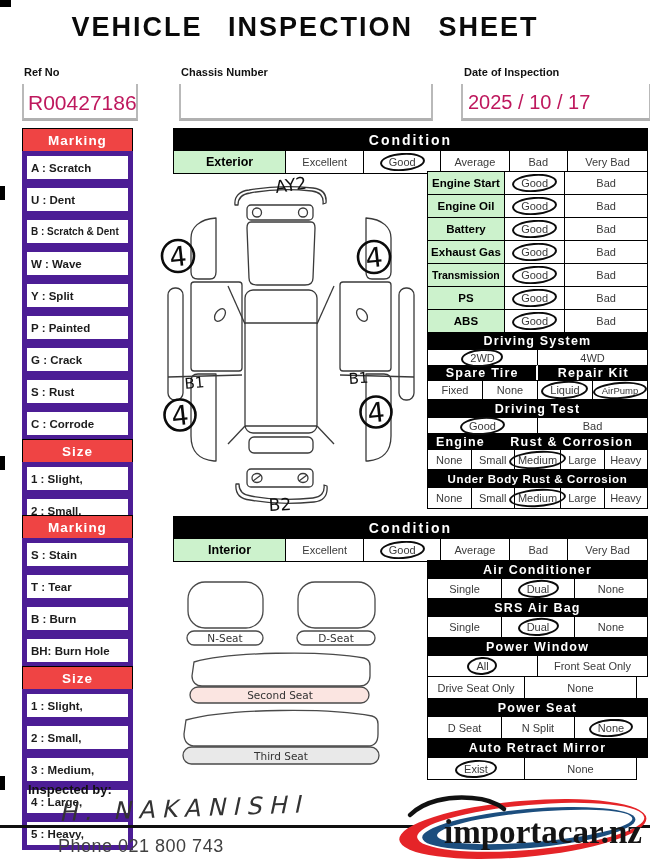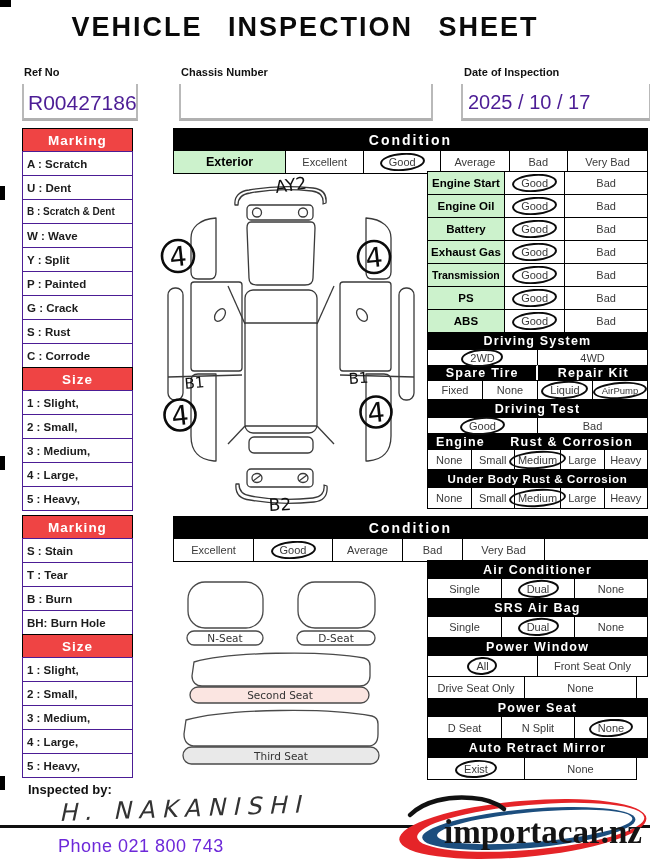--- a/index.html
+++ b/index.html
@@ -7,48 +7,48 @@
          font-family:"Liberation Sans",sans-serif;color:#111;}
   .abs{position:absolute;}
   .nub{position:absolute;background:#000;}
 
   
   .title{position:absolute;top:12px;left:0;right:40px;text-align:center;
          font-size:27px;font-weight:bold;letter-spacing:2px;word-spacing:16px;color:#0a0a0a;}
   .flabel{position:absolute;font-size:11px;font-weight:bold;color:#111;}
   .fieldbox{position:absolute;height:34px;border-left:2px solid #b9b9b9;border-right:2px solid #b9b9b9;
             border-bottom:3px solid #b0b0b0;background:#fff;}
-  .fieldval{position:absolute;font-size:21px;color:#4c1d95;white-space:nowrap;text-align:center;}
+  .fieldval{position:absolute;font-size:21px;color:#be185d;white-space:nowrap;text-align:center;}
 
   
   .legend{position:absolute;width:111px;}
   .lg-hdr{height:22px;background:#ef4444;color:#fff;display:flex;align-items:center;justify-content:center;
           font-size:13.5px;font-weight:bold;letter-spacing:1px;border:1px solid #000;}
-  .lg-row{height:23px;border:1px solid #4c1d95;margin-top:-1px;background:#fff;display:flex;align-items:center;
+  .lg-row{height:23px;border:5px solid #4c1d95;margin-top:-1px;background:#fff;display:flex;align-items:center;
           padding-left:4px;font-size:11.5px;font-weight:bold;color:#1c1c1c;white-space:nowrap;}
 
   
   .blk{position:absolute;}
   .row{display:flex;margin-top:-1px;}
   .blk > :first-child{margin-top:0;}
   .bar{background:#000;color:#fff;font-weight:bold;display:flex;align-items:center;justify-content:center;
        font-size:12.5px;letter-spacing:1.2px;border:1px solid #000;margin-top:-1px;}
   .bar2{justify-content:space-between;padding:0 14px 0 8px;}
   .cell{border:1px solid #000;margin-left:-1px;background:#fff;display:flex;align-items:center;
         justify-content:center;font-size:11px;color:#3a3a3a;white-space:nowrap;overflow:visible;}
   .row .cell:first-child{margin-left:0;}
   .glabel{background:#ccf2cc;font-weight:bold;color:#000;font-size:11.5px;}
   .mk{position:relative;display:inline-block;padding:0 5px;}
   .mk::after{content:"";position:absolute;left:-4px;right:-4px;top:-3px;bottom:-3px;
              border:2.6px solid #0b0b0b;border-radius:50%;transform:rotate(-4deg);}
 
   
   .inspected{position:absolute;font-size:13px;font-weight:bold;color:#111;}
   .botline{position:absolute;left:0;top:825px;width:650px;height:3px;background:#101010;}
-  .phone{position:absolute;font-size:18px;color:#6d28d9;letter-spacing:.5px;}
+  .phone{position:absolute;font-size:18px;color:#404040;letter-spacing:.5px;}
 
   svg text{font-family:"DejaVu Sans",sans-serif;}
   .logo-text{font-family:"Liberation Serif",serif;font-weight:bold;}
   .seat-label{font-size:10.5px;fill:#333;font-family:"Liberation Sans",sans-serif;}
 </style>
 </head>
 <body>
 
 <div class="sheet">
 
@@ -261,20 +261,21 @@
         </div>
       <div class="cell" style="width:45px;">
           <span>Heavy</span>
         </div>
     </div>
   </div>
 
   <div class="blk" style="left:173px;top:516px;width:475px;">
     <div class="bar" style="height:21px;font-size:14px;letter-spacing:2px;">Condition</div>
     <div class="row" style="height:24px;">
+      <div class="cell glabel" style="width:114px;font-size:12.5px;">Interior</div>
       <div class="cell" style="width:79px;">
           <span>Excellent</span>
         </div>
       <div class="cell" style="width:78px;">
           <span class="mk">Good</span>
         </div>
       <div class="cell" style="width:69px;">
           <span>Average</span>
         </div>
       <div class="cell" style="width:59px;">

